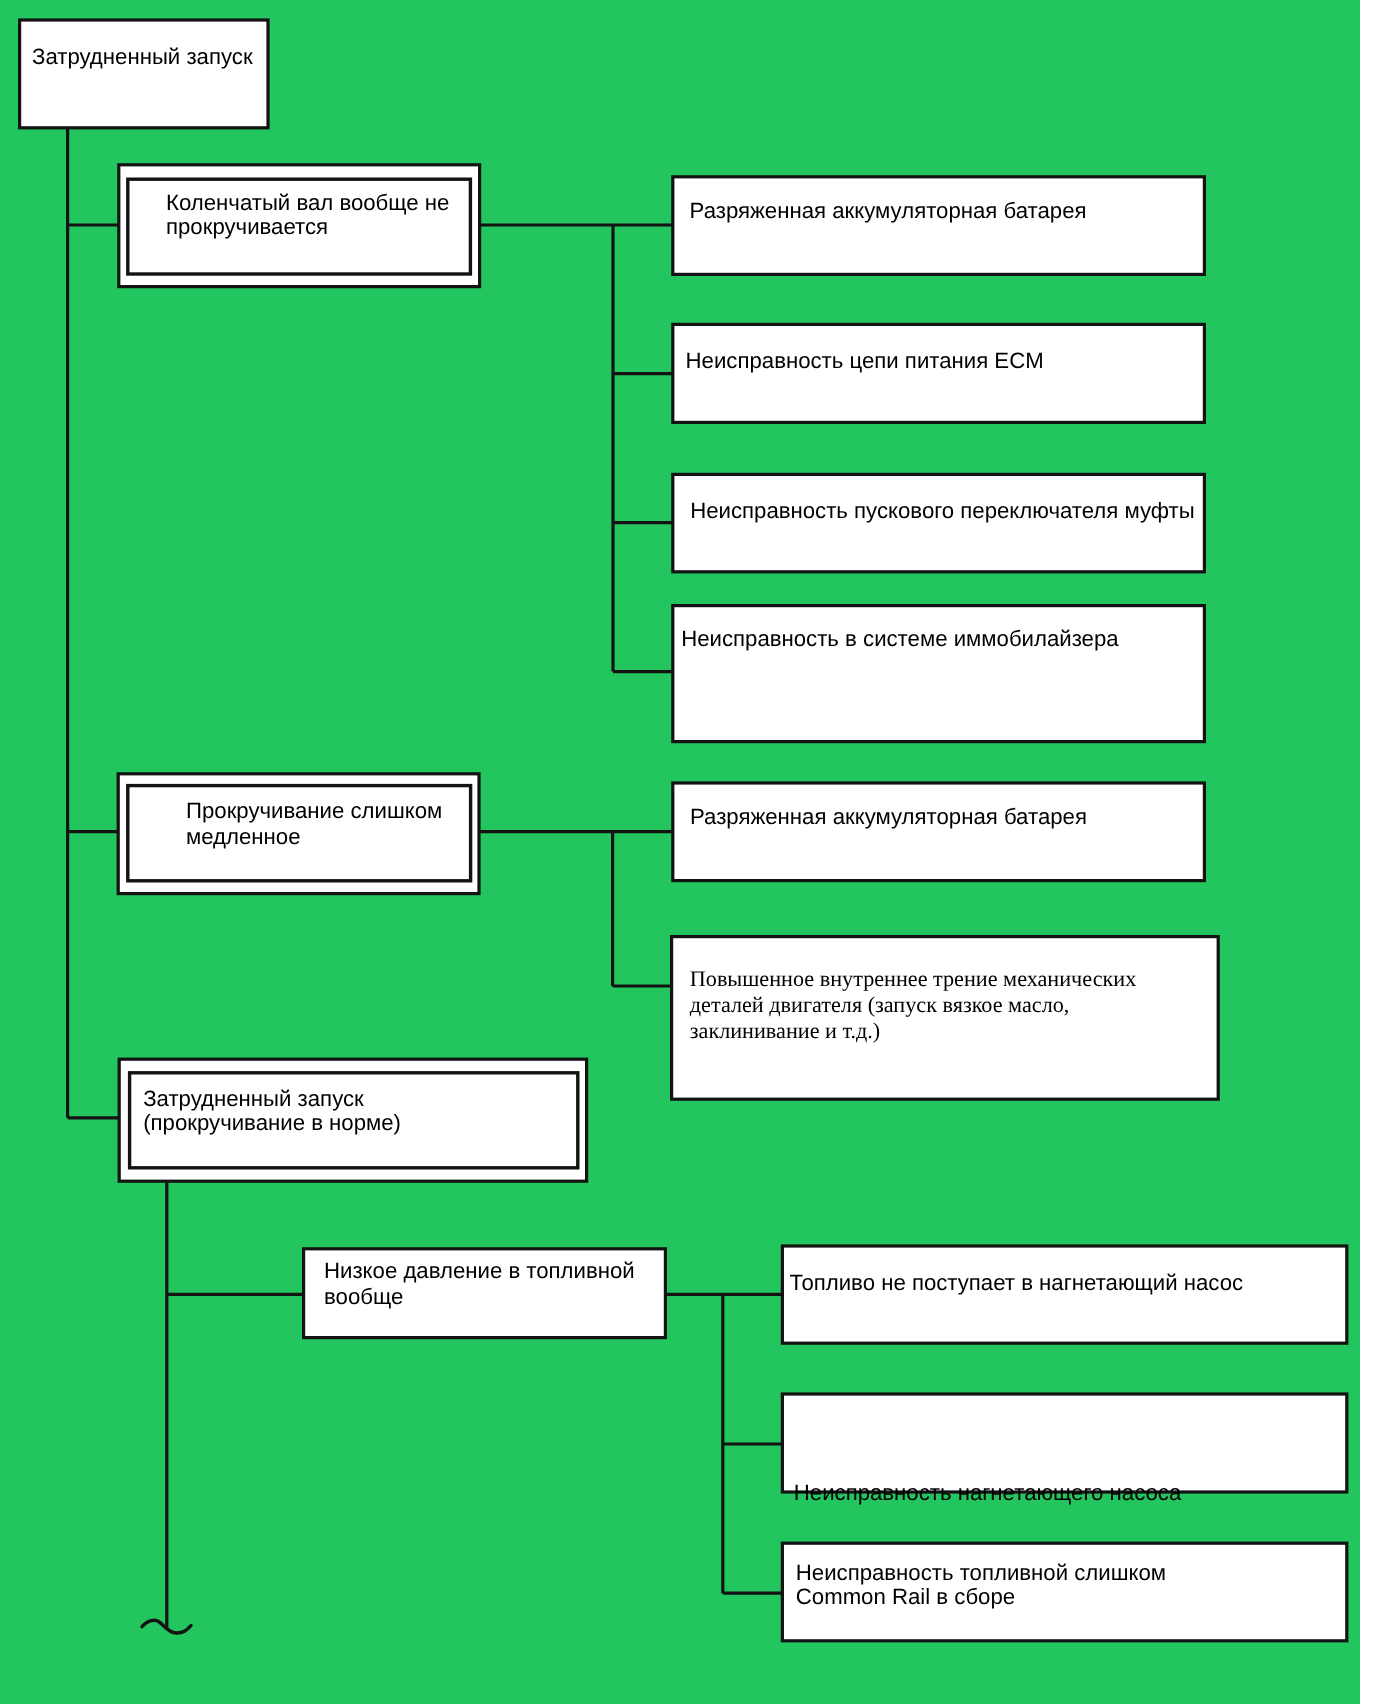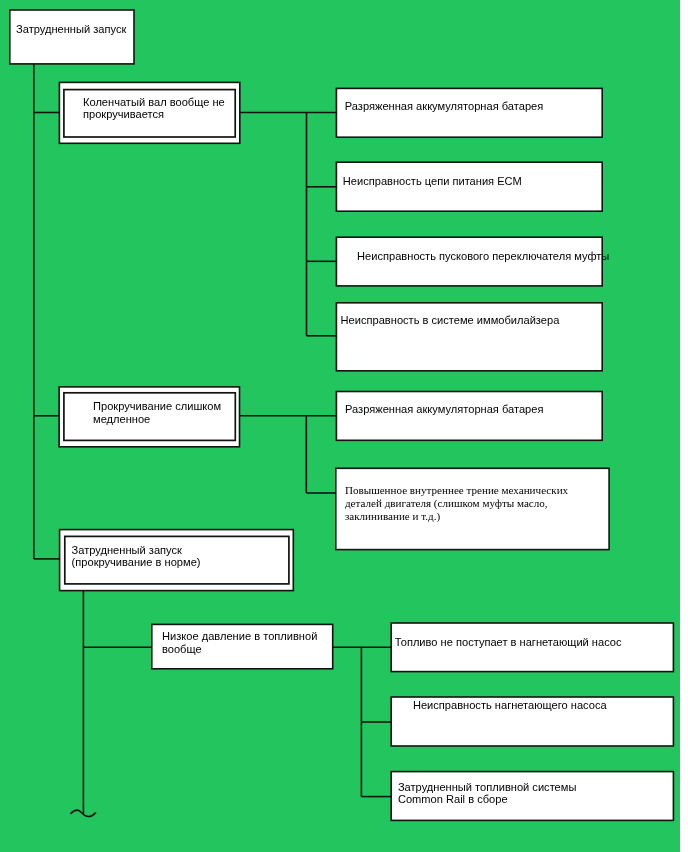--- a/index.html
+++ b/index.html
@@ -13,29 +13,29 @@
   .label{position:absolute;font-size:11.1px;color:#000;white-space:pre;
          letter-spacing:0;--lh:12.7px;
          transform:translateZ(0);backface-visibility:hidden;}
   .label span{display:block;height:var(--lh);line-height:var(--lh);}
 
   
   #lab-root {left:16.0px;  top:23.0px;}
   #lab-n1   {left:83.0px;  top:95.7px;  --lh:12.6px;}
   #lab-n1a  {left:344.8px; top:100.0px;}
   #lab-n1b  {left:342.8px; top:174.9px;}
-  #lab-n1c  {left:345.1px; top:249.6px;margin-left:12px; --lh:12.6px;}
+  #lab-n1c  {left:345.1px; top:249.6px; --lh:12.6px;}
   #lab-n1d  {left:340.6px; top:313.8px; --lh:12.3px;}
   #lab-n2   {left:93px;  top:399.9px; --lh:13.3px;}
   #lab-n2a  {left:345.0px; top:402.8px;}
   #lab-n2b  {left:344.9px; top:483.8px;font-family:Liberation Serif, serif; --lh:13.05px;}
   #lab-n3   {left:71.6px;  top:543.8px; --lh:12.7px;}
   #lab-n3a  {left:162px; top:629.8px; --lh:12.8px;}
   #lab-n3a1 {left:394.8px; top:635.8px;}
-  #lab-n3a2 {left:396.9px; top:699px;margin-left:16px;}
+  #lab-n3a2 {left:396.9px; top:741px;}
   #lab-n3a3 {left:397.9px; top:780.9px; --lh:12.6px;}
 </style>
 </head>
 <body>
 
 <div id="root">
 
 <svg id="art" viewBox="0 0 688 852" xmlns="http://www.w3.org/2000/svg">
 
   <g id="wires" stroke="#131313" stroke-width="1.6" fill="none">
@@ -99,25 +99,25 @@
 <div class="label" id="lab-n1b"><span>Неисправность цепи питания ECM</span></div>
 
 <div class="label" id="lab-n1c"><span>Неисправность пускового переключателя муфты</span></div>
 
 <div class="label" id="lab-n1d"><span>Неисправность в системе иммобилайзера</span></div>
 
 <div class="label" id="lab-n2"><span>Прокручивание слишком</span><span>медленное</span></div>
 
 <div class="label" id="lab-n2a"><span>Разряженная аккумуляторная батарея</span></div>
 
-<div class="label" id="lab-n2b"><span>Повышенное внутреннее трение механических</span><span>деталей двигателя (слишком муфты масло,</span><span>заклинивание и т.д.)</span></div>
+<div class="label" id="lab-n2b"><span>Повышенное внутреннее трение механических</span><span>деталей двигателя (запуск вязкое масло,</span><span>заклинивание и т.д.)</span></div>
 
 <div class="label" id="lab-n3"><span>Затрудненный запуск</span><span>(прокручивание в норме)</span></div>
 
 <div class="label" id="lab-n3a"><span>Низкое давление в топливной</span><span>вообще</span></div>
 
 <div class="label" id="lab-n3a1"><span>Топливо не поступает в нагнетающий насос</span></div>
 
 <div class="label" id="lab-n3a2"><span>Неисправность нагнетающего насоса</span></div>
 
-<div class="label" id="lab-n3a3"><span>Затрудненный топливной системы</span><span>Common Rail в сборе</span></div>
+<div class="label" id="lab-n3a3"><span>Неисправность топливной слишком</span><span>Common Rail в сборе</span></div>
 
 </div>
 
 </body></html>

